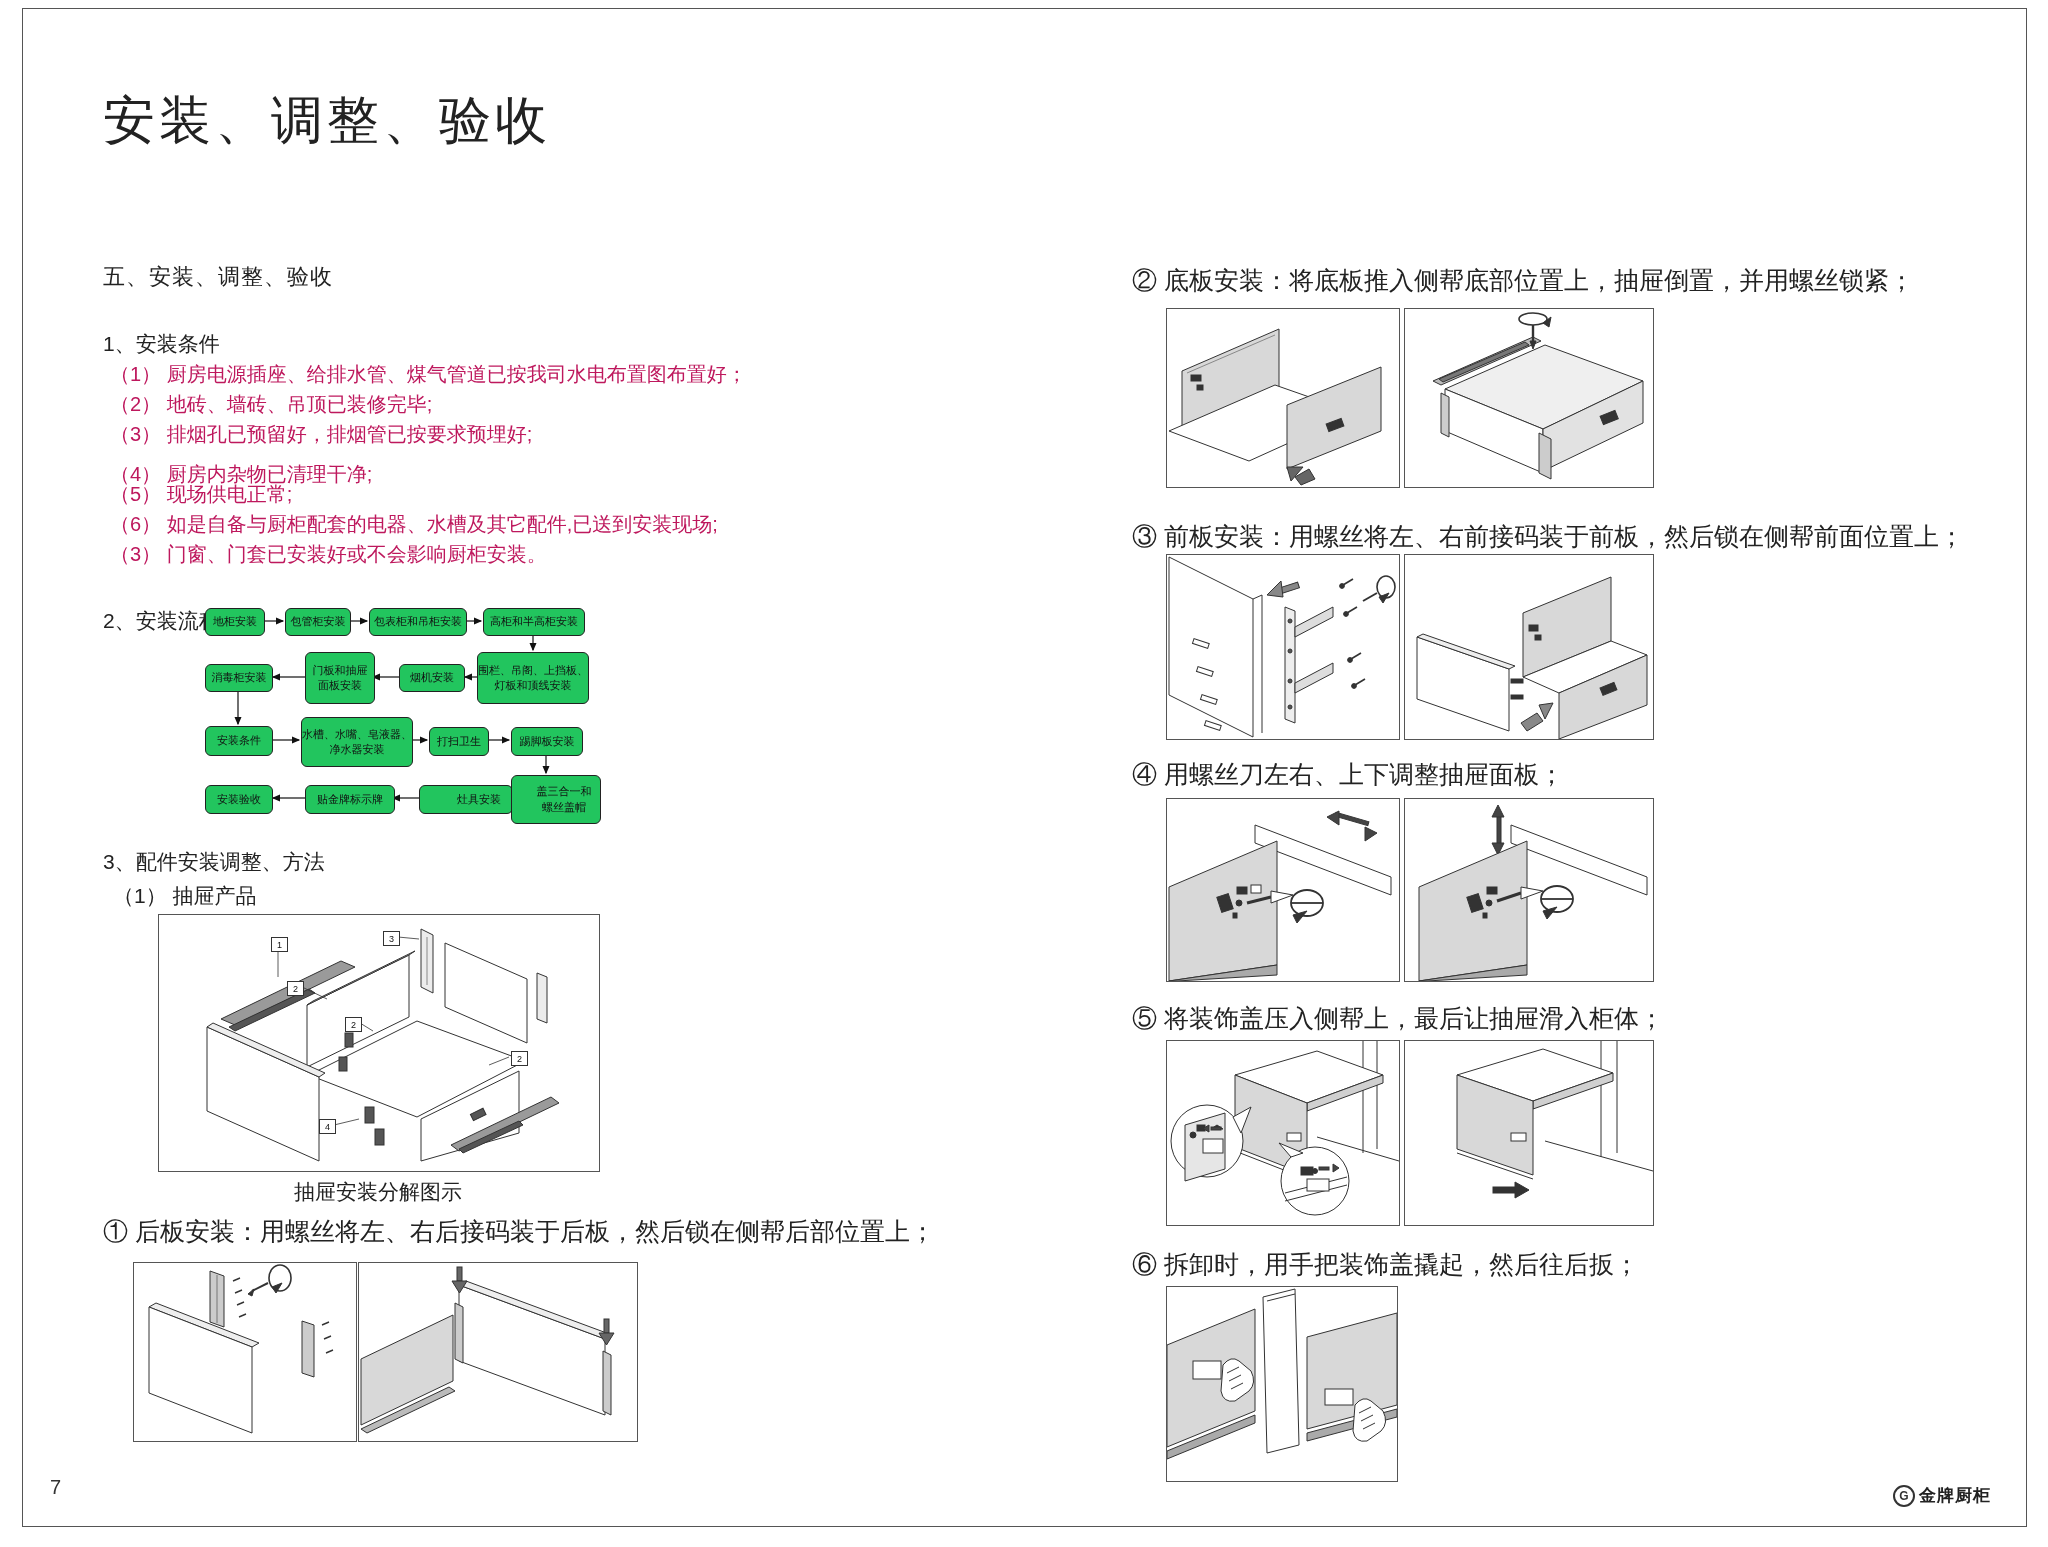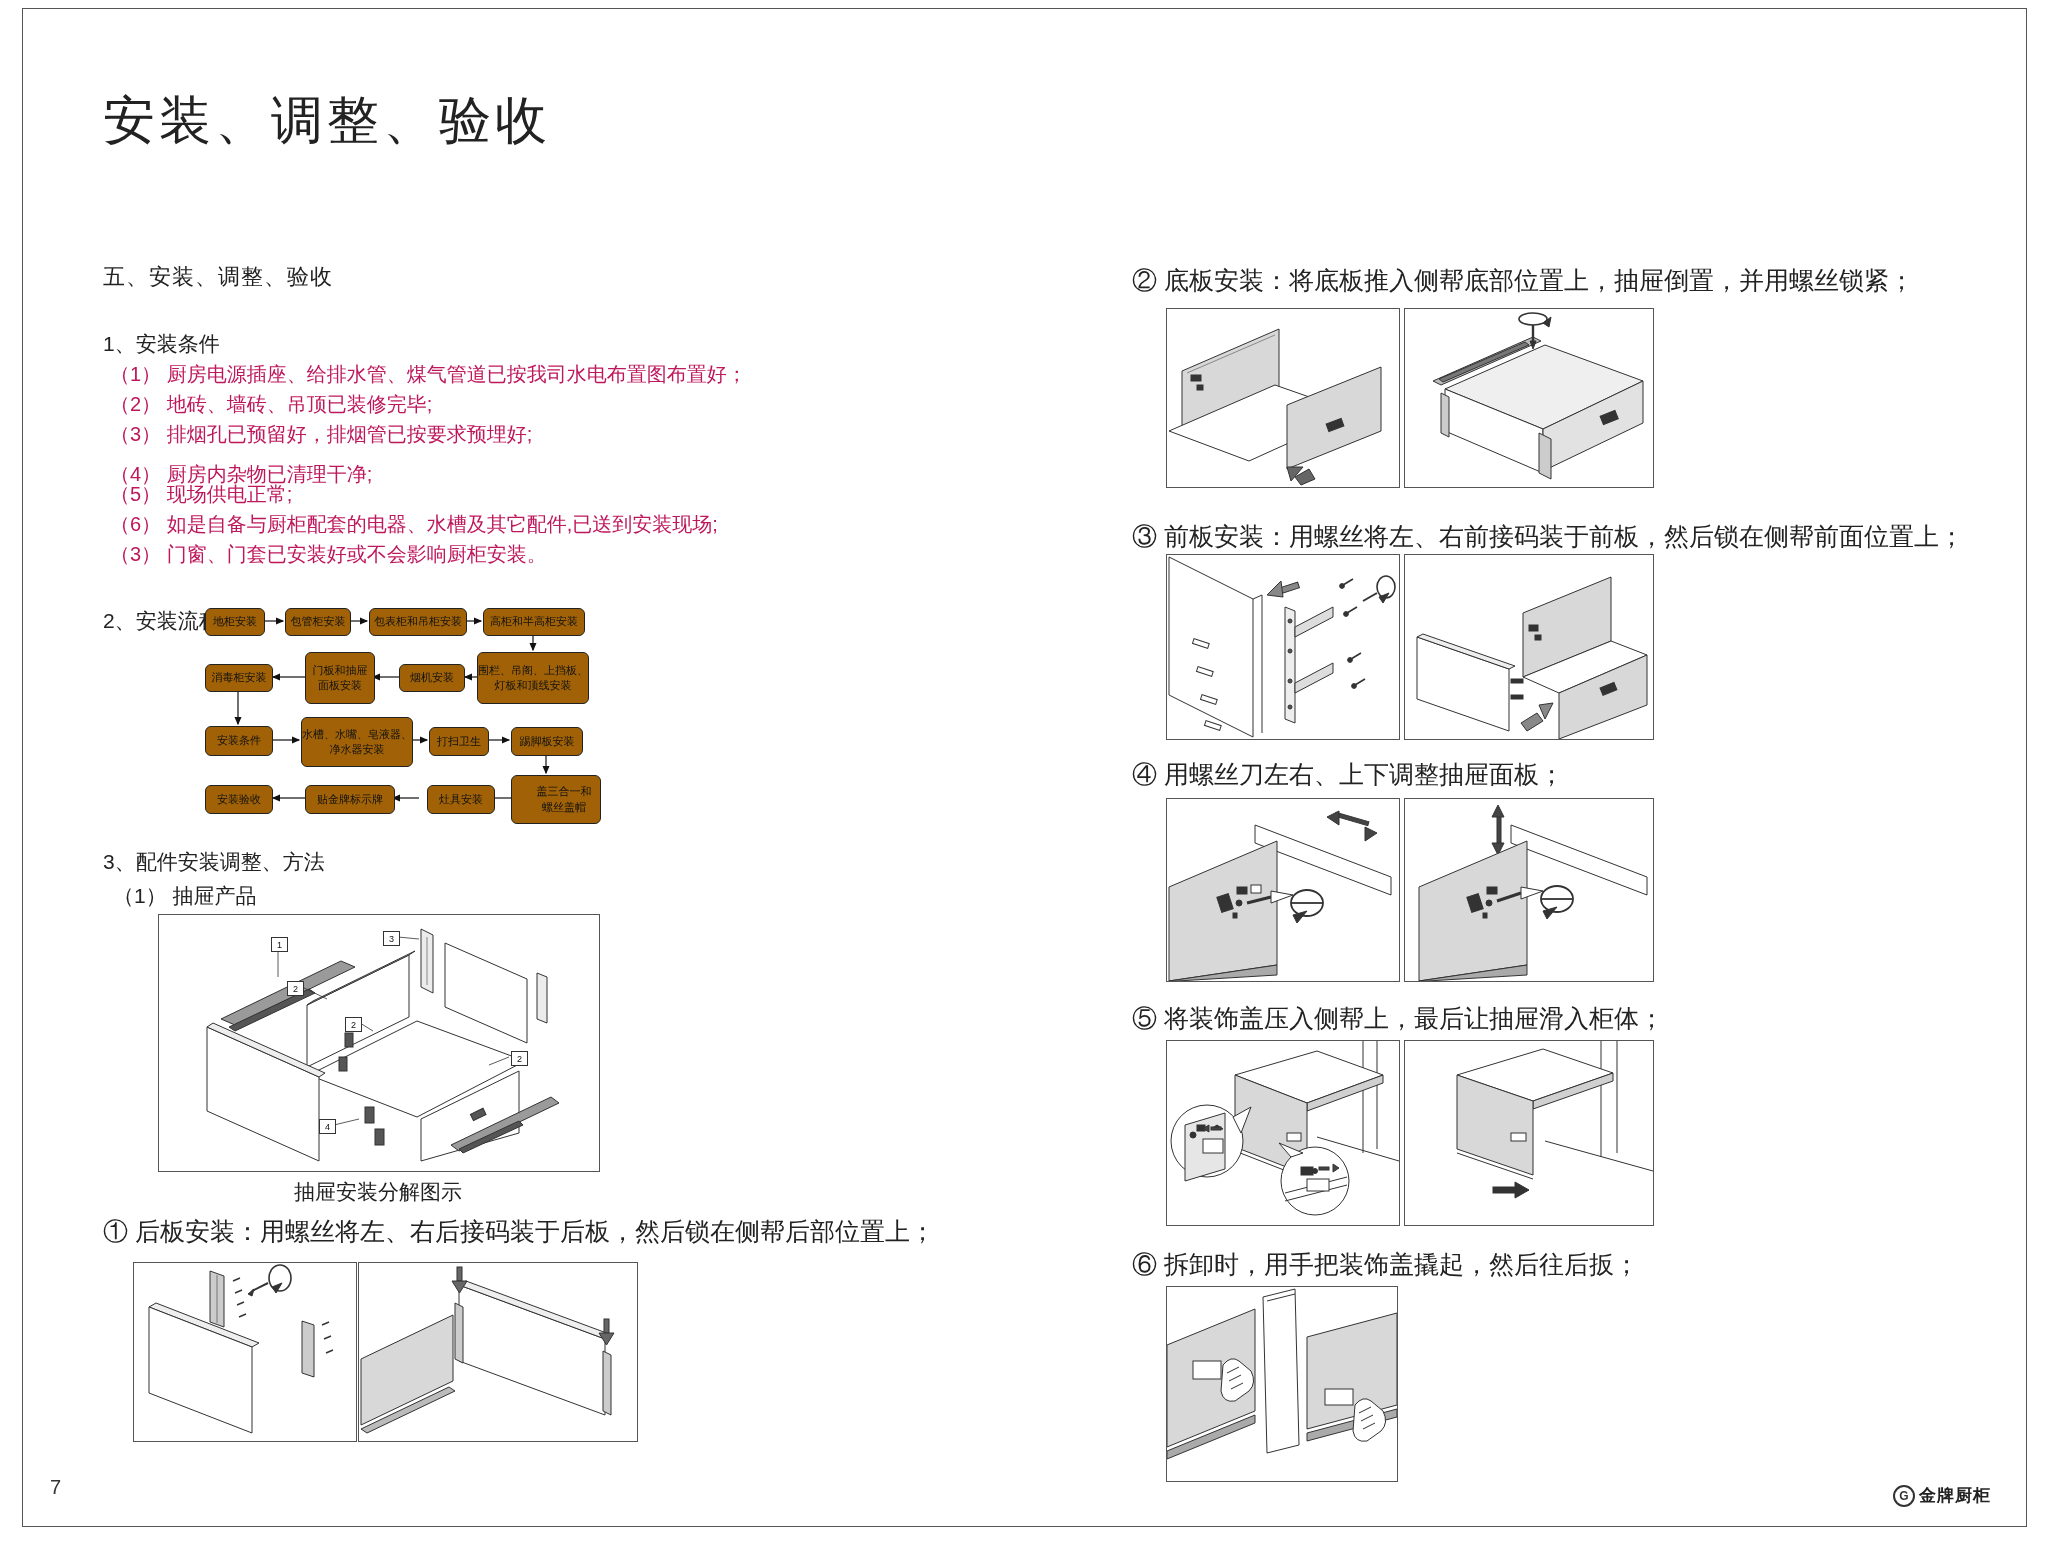--- a/index.html
+++ b/index.html
@@ -9,21 +9,21 @@
   .abs{position:absolute;}
   .page-border{left:22px;top:8px;width:2003px;height:1517px;border:1px solid #555;}
   .doc-title{left:103px;top:86px;font-size:52px;letter-spacing:4px;color:#222;}
   .h2{font-size:22px;color:#222;letter-spacing:1px;}
   .h3{font-size:21px;color:#222;}
   .li{font-size:20px;color:#be185d;white-space:nowrap;}
   .stept{font-size:25px;color:#222;white-space:nowrap;}
   .caption{font-size:21px;color:#222;text-align:center;}
   
   .flow{left:205px;top:600px;width:385px;height:230px;}
-  .fnode{position:absolute;border:1px solid #222;border-radius:6px;background:#a16207;
+  .fnode{position:absolute;border:1px solid #222;border-radius:6px;background:#22c55e;
          display:flex;align-items:center;justify-content:center;text-align:center;
          font-size:11px;line-height:1.4;color:#111;}
   .fnode span{white-space:pre-line;display:block;}
   
   .panel{position:absolute;border:1px solid #555;background:#fff;overflow:hidden;}
   .plabel{position:absolute;width:15px;height:13px;border:1px solid #333;background:#fff;
           font-size:9px;display:flex;align-items:center;justify-content:center;color:#111;}
   .footer-num{left:50px;top:1476px;font-size:20px;color:#333;}
   .brand{left:1893px;top:1484px;display:flex;align-items:center;gap:4px;}
   .brand .gmark{width:18px;height:18px;border:2px solid #333;border-radius:50%;
@@ -118,21 +118,21 @@
   <div class="fnode" style="left:306px;top:127px;width:70px;height:27px;">
       <span>踢脚板安装</span>
     </div>
 
   <div class="fnode" style="left:0;top:185px;width:66px;height:27px;">
       <span>安装验收</span>
     </div>
   <div class="fnode" style="left:100px;top:185px;width:88px;height:27px;">
       <span>贴金牌标示牌</span>
     </div>
-  <div class="fnode" style="left:222px;top:185px;width:66px;height:27px;">
+  <div class="fnode" style="left:214px;top:185px;width:66px;height:27px;padding-left:26px;">
       <span>灶具安装</span>
     </div>
   <div class="fnode" style="left:306px;top:175px;width:72px;height:47px;padding-left:16px;">
       <span>盖三合一和
 螺丝盖帽</span>
     </div>
 </div>
 
 <div class="abs h3" style="left:103px;top:848px;">3、配件安装调整、方法</div>
 <div class="abs h3" style="left:113px;top:882px;">（1） 抽屉产品</div>

